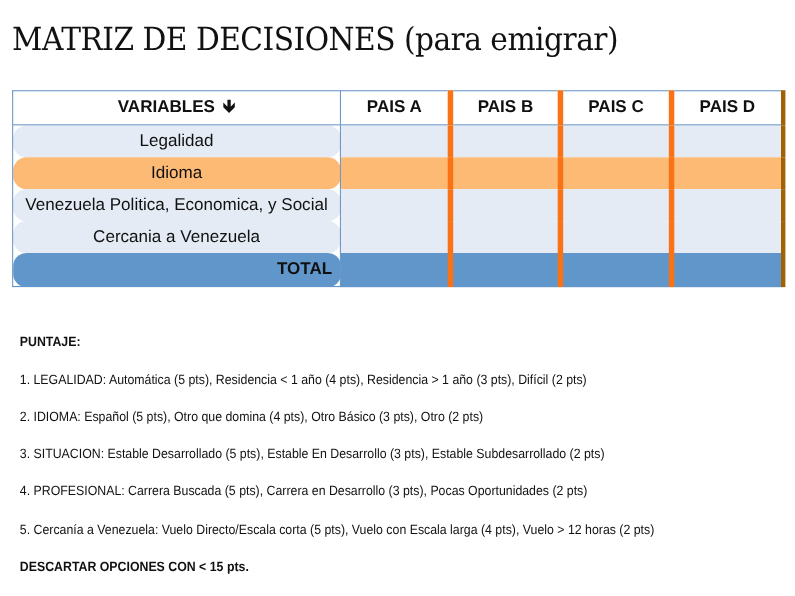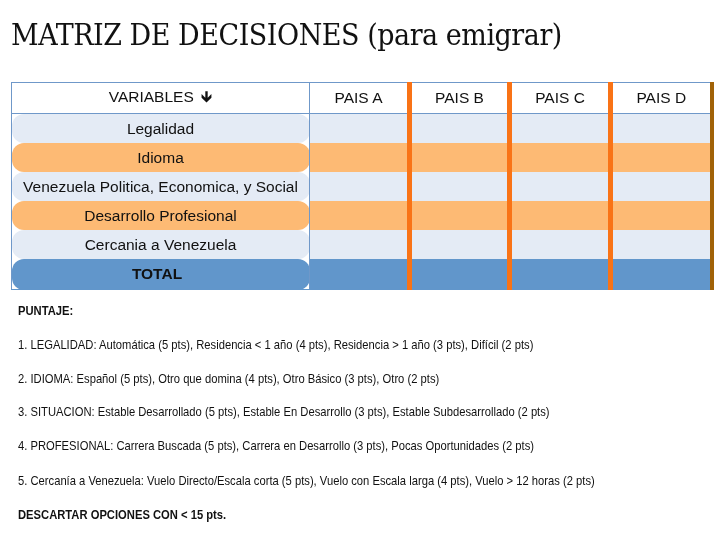--- a/index.html
+++ b/index.html
@@ -1,26 +1,26 @@
 <!DOCTYPE html>
 <html><head>
 <meta charset="utf-8">
 <style>
   html, body { margin:0; padding:0; background:#ffffff; }
   body { width:723px; height:542px; position:relative; overflow:hidden; font-family:"Liberation Sans", sans-serif; color:#111; }
   .title { position:absolute; left:11px; top:18px; font-family:"DejaVu Serif", "Liberation Serif", serif; font-size:29px; letter-spacing:-0.5px; color:#111; white-space:nowrap; transform:scaleX(0.93); transform-origin:left center; }
   table.matrix { position:absolute; left:11px; top:82px; width:700px; border-collapse:collapse; table-layout:fixed; font-size:15.5px; }
   table.matrix th, table.matrix td { height:29px; padding:0; text-align:center; border-left:1px solid #b9c3cf; border-right:5px solid #f97316; }
-  table.matrix th { background:#ffffff; font-weight:normal; border-top:1px solid #6f98c9; border-bottom:1px solid #6f98c9; height:30px;text-align:center; }
+  table.matrix th { background:#ffffff; font-weight:bold; border-top:1px solid #6f98c9; border-bottom:1px solid #6f98c9; height:30px;text-align:center; }
   table.matrix td.var { border-right:1px solid #6f98c9;border-radius:12px; }
   table.matrix th.var { border-right:1px solid #6f98c9; }
   table.matrix tr.odd td { background:#e4ebf5; }
   table.matrix tr.even td { background:#fdba74; }
   table.matrix tr.total td { background:#6196cb; font-weight:bold; text-align:right; border-bottom:1px solid #6196cb; height:30px; }
-  table.matrix tr.total td.var { padding-right:7px;text-align:center; }
+  table.matrix tr.total td.var { padding-right:7px; }
   table.matrix tr:first-child th:first-child, table.matrix td:first-child { border-left:1px solid #6f98c9; }
   table.matrix th:last-child, table.matrix td:last-child { border-right:4px solid #a16207; }
   .arrow { display:inline-block; margin-left:7px; font-size:16px; vertical-align:0px; }
   .notes { position:absolute; left:18px; top:300px; width:700px; font-size:12.2px; color:#111; }
   .notes .line { position:absolute; left:0; white-space:nowrap; transform:scaleX(0.92); transform-origin:left center; }
   .notes .bold { font-weight:bold; }
 </style>
 </head>
 <body>
 
@@ -56,27 +56,20 @@
     <td></td>
     <td></td>
   </tr>
   <tr class="odd">
     <td class="var">Venezuela Politica, Economica, y Social</td>
     <td></td>
     <td></td>
     <td></td>
     <td></td>
   </tr>
-  <tr class="even">
-    <td class="var">Desarrollo Profesional</td>
-    <td></td>
-    <td></td>
-    <td></td>
-    <td></td>
-  </tr>
   <tr class="odd">
     <td class="var">Cercania a Venezuela</td>
     <td></td>
     <td></td>
     <td></td>
     <td></td>
   </tr>
   <tr class="total">
     <td class="var">TOTAL</td>
     <td></td>

